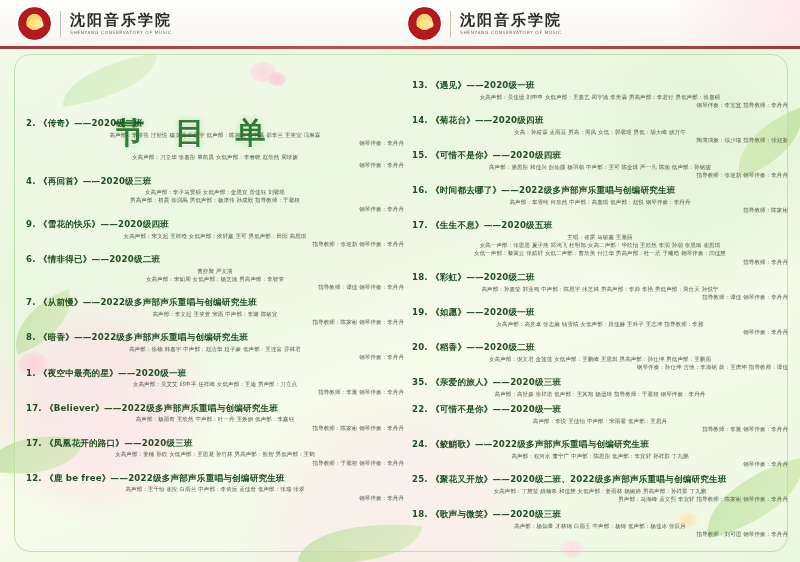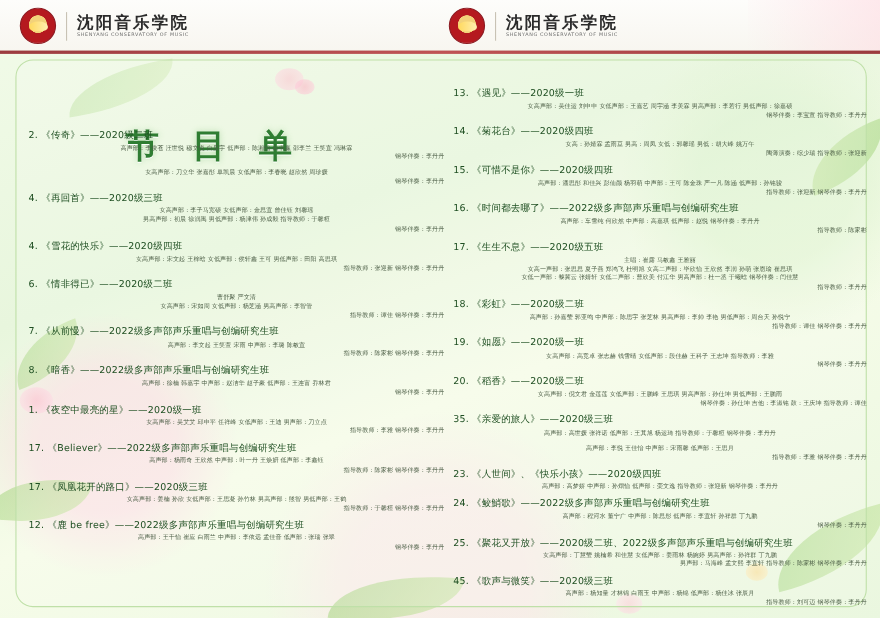--- a/index.html
+++ b/index.html
@@ -69,21 +69,21 @@
     font-size:30px;font-weight:bold;letter-spacing:10px;
     color:#2f7d32;
     text-shadow:0 1px 0 #fff,0 0 6px rgba(120,190,110,.45);
     margin-top:35px;
   }
   .col{position:absolute;top:118px;}
   .col-left{left:26px;width:378px;}
   .col-right{left:412px;top:80px;width:376px;}
   .item{margin-bottom:6px;}
   .item-title{
-    font-size:8.6px;font-weight:normal;color:#1f4f22;
+    font-size:8.6px;font-weight:bold;color:#1f4f22;
     font-family:"DejaVu Sans","Liberation Sans",sans-serif;
     letter-spacing:.2px;line-height:1.35;
   }
   .credits{
     font-size:5.5px;color:#4b5d45;line-height:1.5;margin-top:1px;
     letter-spacing:.1px;
   }
   .credits div{white-space:nowrap;overflow:hidden;text-overflow:clip;}
   .cr-right{text-align:right;}
   .cr-center{text-align:center;}
@@ -147,21 +147,21 @@
       </div>
       <div class="item">
         <div class="item-title">4. 《再回首》——2020级三班</div>
         <div class="credits">
           <div class="cr-center">女高声部：李子马宽硕    女低声部：金思宜 曾佳钰 刘馨瑶</div>
           <div class="cr-center">男高声部：初晨 徐润禹    男低声部：杨津伟 孙成毅    指导教师：于馨桓</div>
           <div class="cr-right">钢琴伴奏：李丹丹</div>
         </div>
       </div>
       <div class="item">
-        <div class="item-title">4. 《雪花的快乐》——2020级四班</div>
+        <div class="item-title">9. 《雪花的快乐》——2020级四班</div>
         <div class="credits">
           <div class="cr-center">女高声部：宋文起 王梓晗    女低声部：侯轩鑫 王可    男低声部：田阳 高思琪</div>
           <div class="cr-right">指导教师：张迎新    钢琴伴奏：李丹丹</div>
         </div>
       </div>
       <div class="item">
         <div class="item-title">6. 《情非得已》——2020级二班</div>
         <div class="credits">
           <div class="cr-center">曹舒聚 严文清</div>
           <div class="cr-center">女高声部：宋如周    女低声部：杨芝涵    男高声部：李智管</div>
@@ -270,47 +270,42 @@
           <div class="cr-right">钢琴伴奏：孙仕坤    吉他：李淑铭    鼓：王庆坤    指导教师：谭佳</div>
         </div>
       </div>
       <div class="item">
         <div class="item-title">35. 《亲爱的旅人》——2020级三班</div>
         <div class="credits">
           <div class="cr-center">高声部：高世媛 张祥诺    低声部：王其旭 杨运琦    指导教师：于馨桓    钢琴伴奏：李丹丹</div>
         </div>
       </div>
       <div class="item">
+        <div class="item-title">22. 《可惜不是你》——2020级一班</div>
         <div class="credits">
           <div class="cr-center">高声部：李悦 王佳怡    中声部：宋雨馨    低声部：王思月</div>
           <div class="cr-right">指导教师：李雅    钢琴伴奏：李丹丹</div>
         </div>
       </div>
       <div class="item">
-        <div class="item-title">23. 《人世间》、《快乐小孩》——2020级四班</div>
-        <div class="credits">
-          <div class="cr-center">高声部：高梦娇    中声部：孙熠怡    低声部：栾文逸    指导教师：张迎新    钢琴伴奏：李丹丹</div>
-        </div>
-      </div>
-      <div class="item">
         <div class="item-title">24. 《鲛鮹歌》——2022级多声部声乐重唱与创编研究生班</div>
         <div class="credits">
           <div class="cr-center">高声部：程河水 董宁广    中声部：陈思彤    低声部：李宜轩 孙祥群 丁九鹏</div>
           <div class="cr-right">钢琴伴奏：李丹丹</div>
         </div>
       </div>
       <div class="item">
         <div class="item-title">25. 《聚花又开放》——2020级二班、2022级多声部声乐重唱与创编研究生班</div>
         <div class="credits">
           <div class="cr-center">女高声部：丁慧莹 姚楠希 和佳慧    女低声部：姜雨林 杨婉婷    男高声部：孙祥群 丁九鹏</div>
           <div class="cr-right">男声部：马海峰 孟文熙 李宜轩    指导教师：陈家彬    钢琴伴奏：李丹丹</div>
         </div>
       </div>
       <div class="item">
-        <div class="item-title">45. 《歌声与微笑》——2020级三班</div>
+        <div class="item-title">18. 《歌声与微笑》——2020级三班</div>
         <div class="credits">
           <div class="cr-center">高声部：杨知量 才林锦 白雨玉    中声部：杨锦    低声部：杨佳冰 张辰月</div>
           <div class="cr-right">指导教师：刘可迈    钢琴伴奏：李丹丹</div>
         </div>
       </div>
     </div>
 
 </div>
 
 </body></html>

